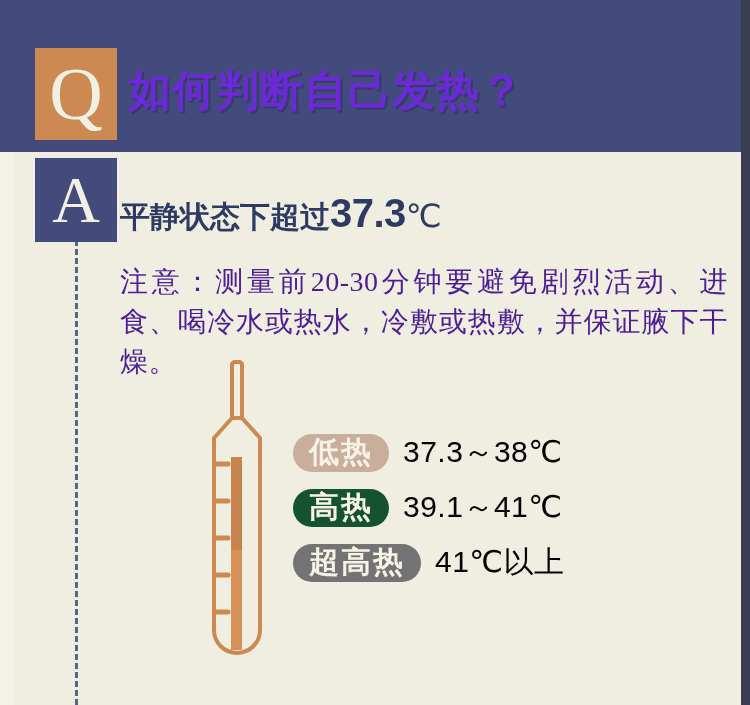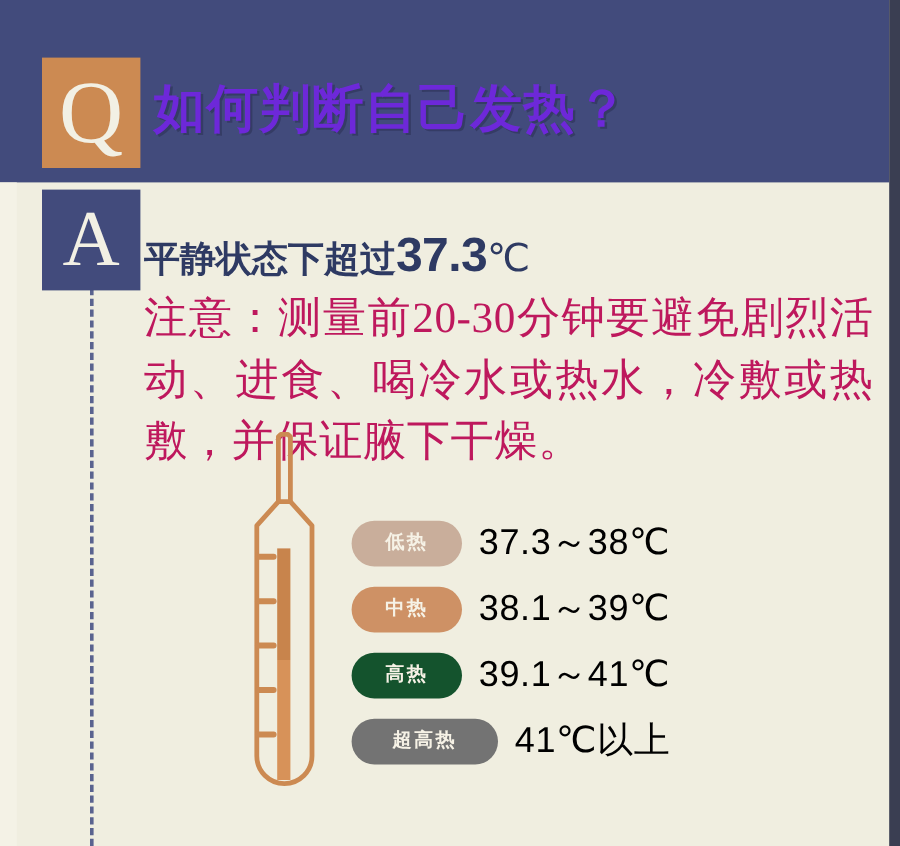--- a/index.html
+++ b/index.html
@@ -139,24 +139,24 @@
   .answer-heading .big {
     font-size: 40px;
     font-weight: bold;
     letter-spacing: -0.5px;
   }
   .answer-heading .unit {
     font-size: 32px;
     font-weight: 500;
   }
   .answer-note {
-    margin-top: 2px;
-    color: #be185d;
+    margin-top: 24px;
+    color: #4c1d95;
     font-family: "Liberation Serif", "DejaVu Serif", serif;
-    font-size: 36px;
+    font-size: 28px;
     line-height: 1.42;
     letter-spacing: 0.5px;
     text-align: justify;
     width: 608px;
   }
 
   
   .thermo {
     position: absolute;
     left: 196px;
@@ -172,21 +172,21 @@
     top: 425px;
     width: 330px;
   }
   .legend-row {
     display: flex;
     align-items: center;
     height: 55px;
   }
   .pill {
     color: #f6f2e6;
-    font-size: 16px;
+    font-size: 30px;
     font-weight: bold;
     letter-spacing: 2px;
     border-radius: 22px;
     height: 38px;
     display: flex;
     align-items: center;
     justify-content: center;
     box-sizing: border-box;
     padding: 0 16px;
     min-width: 92px;
@@ -251,24 +251,20 @@
     </svg>
   </div>
 
   <div class="legend">
 
     <div class="legend-row">
       <div class="pill" style="background:#c9ae9b">低热</div>
       <div class="range">37.3～38℃</div>
     </div>
 
-    <div class="legend-row">
-      <div class="pill" style="background:#ce9165">中热</div>
-      <div class="range">38.1～39℃</div>
-    </div>
 
     <div class="legend-row">
       <div class="pill" style="background:#14532d">高热</div>
       <div class="range">39.1～41℃</div>
     </div>
 
     <div class="legend-row">
       <div class="pill pill-wide" style="background:#737373">超高热</div>
       <div class="range">41℃以上</div>
     </div>

